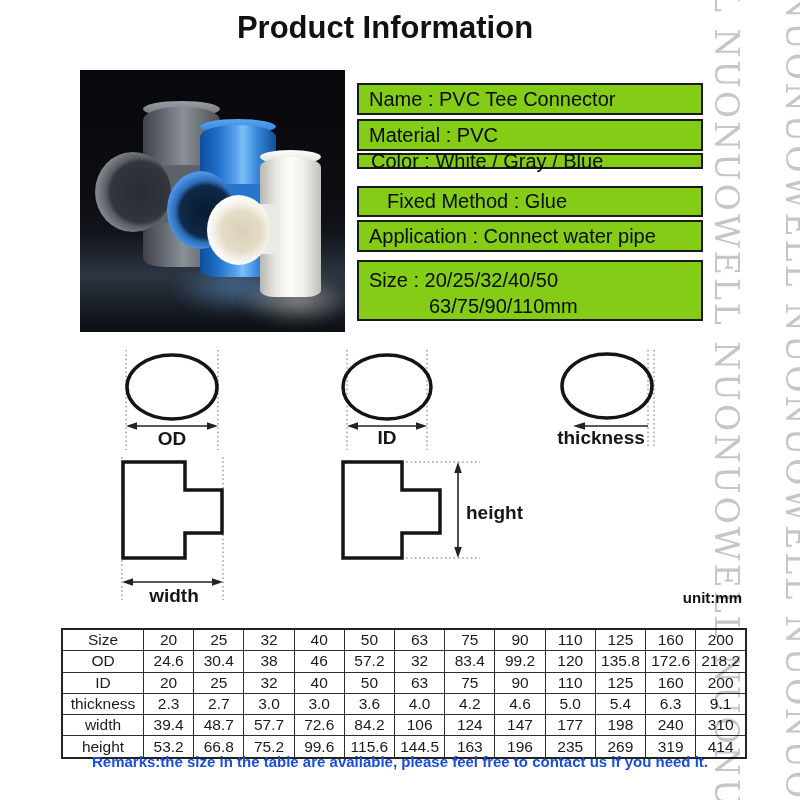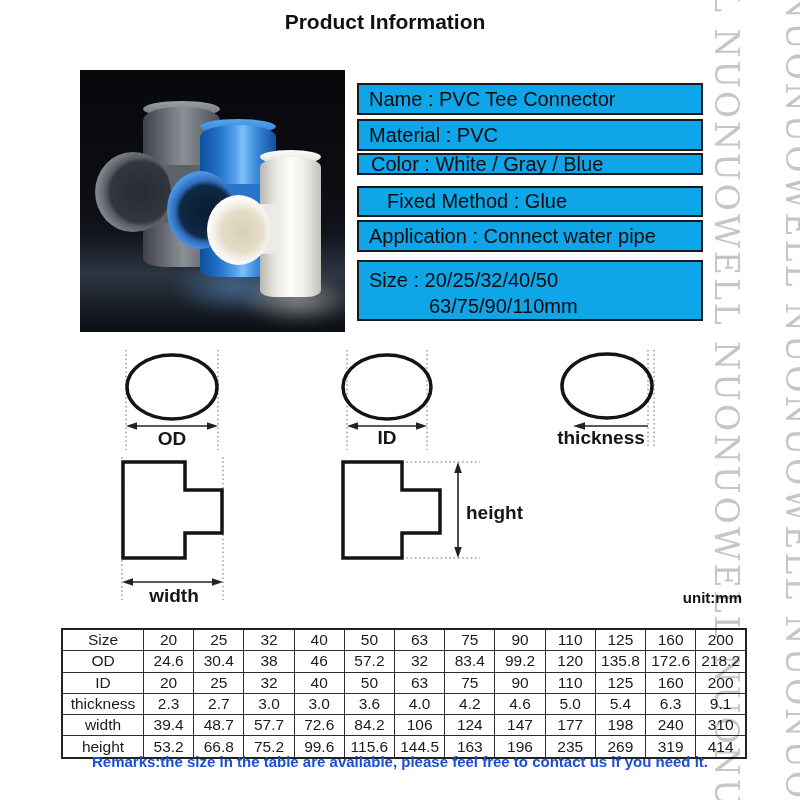--- a/index.html
+++ b/index.html
@@ -7,21 +7,21 @@
          font-family:"Liberation Sans",sans-serif;}
   
   .wm{position:absolute;width:820px;height:46px;line-height:46px;white-space:nowrap;
       text-align:center;transform:rotate(90deg);font-family:"DejaVu Serif",serif;
       font-size:33px;letter-spacing:3px;color:#c6c6c6;mix-blend-mode:multiply;
       z-index:60;pointer-events:none;}
   #wm1{left:316px;top:377px;}
   #wm2{left:387px;top:377px;}
   
   #title{position:absolute;left:160px;top:10px;width:450px;text-align:center;
-         font-size:21px;font-weight:bold;color:#111;}
+         font-size:31px;font-weight:bold;color:#111;}
   
   #photo{position:absolute;left:80px;top:70px;width:265px;height:262px;overflow:hidden;
          background:linear-gradient(180deg,#08080c 0%,#0d0d12 48%,#11141b 62%,#2c3642 78%,#161b22 92%,#0c0f14 100%);}
   #photo div{position:absolute;}
   .glow1{left:90px;top:190px;width:130px;height:55px;border-radius:50%;
          background:radial-gradient(ellipse,rgba(96,150,210,.55),transparent 70%);filter:blur(6px);}
   .glow2{left:160px;top:205px;width:115px;height:50px;border-radius:50%;
          background:radial-gradient(ellipse,rgba(225,225,220,.55),transparent 70%);filter:blur(6px);}
   .gray-cap{left:63px;top:31px;width:77px;height:16px;border-radius:50%;
             background:linear-gradient(180deg,#9a9ea5,#6f737a);}
@@ -38,21 +38,21 @@
   .blue-socket{left:87px;top:101px;width:67px;height:78px;border-radius:50%;
             background:radial-gradient(circle at 58% 52%,#091a30 0%,#0f2946 46%,#2d6cb8 55%,#4f97e6 70%,#2f78d0 86%,#1c5aa8 100%);}
   .white-cap{left:180px;top:80px;width:61px;height:14px;border-radius:50%;
             background:linear-gradient(180deg,#ffffff,#ddddd8);}
   .white-cyl{left:180px;top:87px;width:61px;height:140px;border-radius:28px 28px 14px 14px/10px 10px 7px 7px;
             background:linear-gradient(90deg,#b9b7b2 0%,#e8e6e1 25%,#fdfdfa 50%,#efeee9 72%,#c2c0ba 100%);}
   .white-conn{left:150px;top:134px;width:48px;height:50px;border-radius:6px;background:#eceae4;}
   .white-socket{left:127px;top:125px;width:63px;height:70px;border-radius:50%;
             background:radial-gradient(circle at 55% 52%,#d9d0b8 0%,#e4dcc6 40%,#f6f4ee 58%,#ffffff 72%,#e2e0d8 88%,#c9c7bf 100%);}
   
-  .ibox{position:absolute;left:357px;width:346px;border:2px solid #1a1a1a;background:#0ea5e9;
+  .ibox{position:absolute;left:357px;width:346px;border:2px solid #1a1a1a;background:#84cc16;
         box-sizing:border-box;display:flex;align-items:center;padding-left:10px;
         font-size:20px;color:#0a0a0a;}
   #ibox6{display:block;padding-top:5px;line-height:26px;}
   #ibox6 .l2{padding-left:60px;}
   
   #diagrams{position:absolute;left:60px;top:345px;}
   
   #unit{position:absolute;left:560px;top:589px;width:182px;text-align:right;
         font-size:15px;font-weight:bold;color:#111;}
   #sizetable{position:absolute;left:61px;top:628px;border-collapse:collapse;table-layout:fixed;
@@ -86,21 +86,21 @@
     <div class="blue-conn"></div>
     <div class="blue-socket"></div>
     <div class="white-cap"></div>
     <div class="white-cyl"></div>
     <div class="white-conn"></div>
     <div class="white-socket"></div>
   </div>
 
   <div class="ibox" style="top:83px;height:32px;">Name : PVC Tee Connector</div>
   <div class="ibox" style="top:119px;height:32px;">Material : PVC</div>
-  <div class="ibox" style="top:153px;height:22px;padding-left:12px;">Color : White / Gray / Blue</div>
+  <div class="ibox" style="top:153px;height:16px;padding-left:12px;">Color : White / Gray / Blue</div>
   <div class="ibox" style="top:186px;height:31px;padding-left:28px;">Fixed Method : Glue</div>
   <div class="ibox" style="top:220px;height:32px;">Application : Connect water pipe</div>
   <div class="ibox" id="ibox6" style="top:260px;height:61px;">
     <div class="l1">Size : 20/25/32/40/50</div>
     <div class="l2">63/75/90/110mm</div>
   </div>
 
   <svg id="diagrams" width="700" height="262" viewBox="0 0 700 262">
     <g stroke="#666" stroke-width="1" stroke-dasharray="1.5 2.8">
       <line x1="66" y1="5" x2="66" y2="105"></line>

